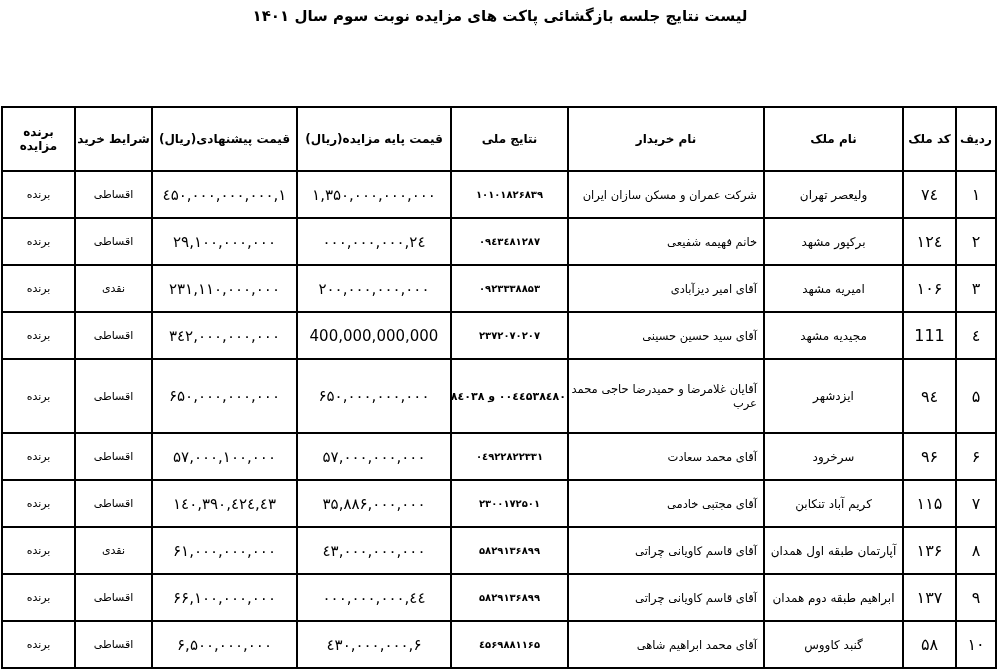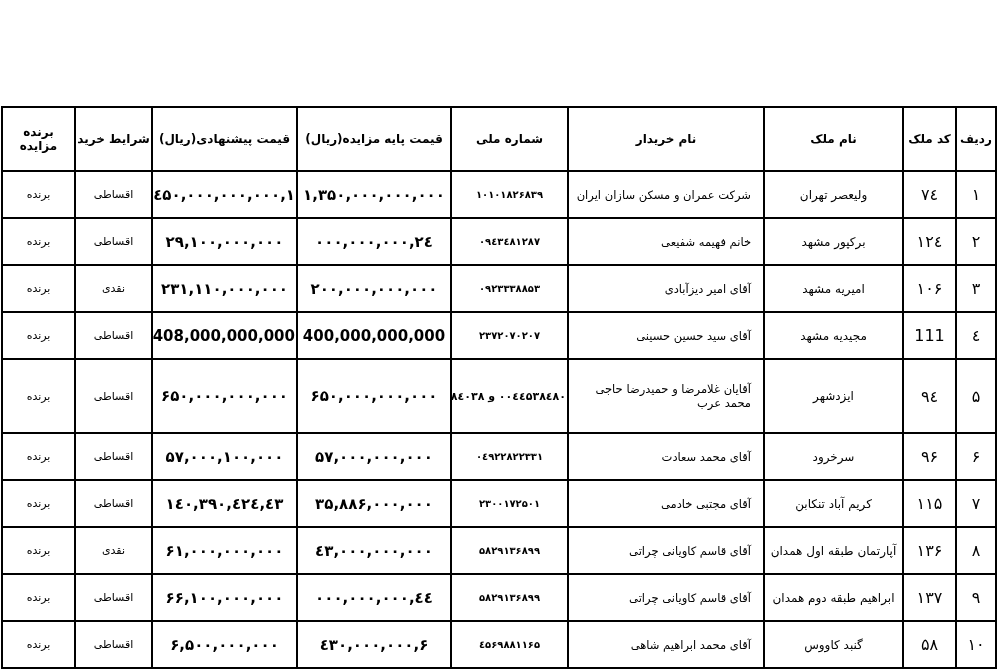--- a/index.html
+++ b/index.html
@@ -24,52 +24,53 @@
   th, td {
     border: 2px solid #000000;
     text-align: center; vertical-align: middle;
     padding: 0 1px; overflow: hidden;
   }
   thead tr { height: 64px; }
   th { font-size: 12px; font-weight: bold; margin-left: 12px; }
   tbody tr { height: 47px; }
   tbody tr.tall { height: 74px; }
   td { font-size: 12px; font-weight: normal; }
-  td.buyer { text-align: right; font-size: 11.5px; padding-right: 12px; }
+  td.buyer { text-align: right; font-size: 11.5px; padding-right: 6px; }
   td.national { font-size: 10px; white-space: nowrap; font-weight: bold; }
   td.national.dual { font-size: 11px; letter-spacing: -0.3px; }
-  td.price { font-size: 15px; font-weight: bold; white-space: nowrap; }
+  td.price { font-size: 15px; font-weight: normal; white-space: nowrap; }
   td.terms, td.winner { font-size: 11px; border-radius: 23px; }
   td.rownum, td.code { font-size: 16px; }
 </style>
 </head>
 <body>
 
 <div class="page">
 
+  <h1 class="doc-title">لیست نتایج جلسه بازگشائی پاکت های مزایده نوبت سوم  سال ۱۴۰۱</h1>
 
   <table class="results">
     <colgroup>
       <col style="width:40px">
         <col style="width:53px">
         <col style="width:139px">
       <col style="width:196px">
         <col style="width:117px">
         <col style="width:154px">
       <col style="width:145px">
         <col style="width:77px">
         <col style="width:73px">
     </colgroup>
     <thead>
       <tr>
         <th>ردیف</th>
         <th>کد ملک</th>
         <th>نام ملک</th>
         <th>نام خریدار</th>
-        <th>شماره ملی</th>
+        <th>نتایج ملی</th>
         <th>قیمت پایه مزایده(ریال)</th>
         <th>قیمت پیشنهادی(ریال)</th>
         <th>شرایط خرید</th>
         <th>برنده مزایده</th>
       </tr>
     </thead>
     <tbody>
       <tr>
         <td class="rownum">۱</td>
         <td class="code">۷٤</td>
@@ -103,21 +104,21 @@
         <td class="terms">نقدی</td>
         <td class="winner">برنده</td>
       </tr>
       <tr>
         <td class="rownum">٤</td>
         <td class="code">111</td>
         <td>مجیدیه مشهد</td>
         <td class="buyer">آقای سید حسین حسینی</td>
         <td class="national">۲۳۷۲۰۷۰۲۰۷</td>
         <td class="price">400,000,000,000</td>
-        <td class="price">408,000,000,000</td>
+        <td class="price">۳٤۲,۰۰۰,۰۰۰,۰۰۰</td>
         <td class="terms">اقساطی</td>
         <td class="winner">برنده</td>
       </tr>
       <tr class="tall">
         <td class="rownum">۵</td>
         <td class="code">۹٤</td>
         <td>ایزدشهر</td>
         <td class="buyer">آقایان غلامرضا و حمیدرضا حاجی محمد عرب</td>
         <td class="national dual">۰۰٤٤۵۳۸٤۸۰ و ۰۰٤٤٤۸٤۰۳۸</td>
         <td class="price">۶۵۰,۰۰۰,۰۰۰,۰۰۰</td>

